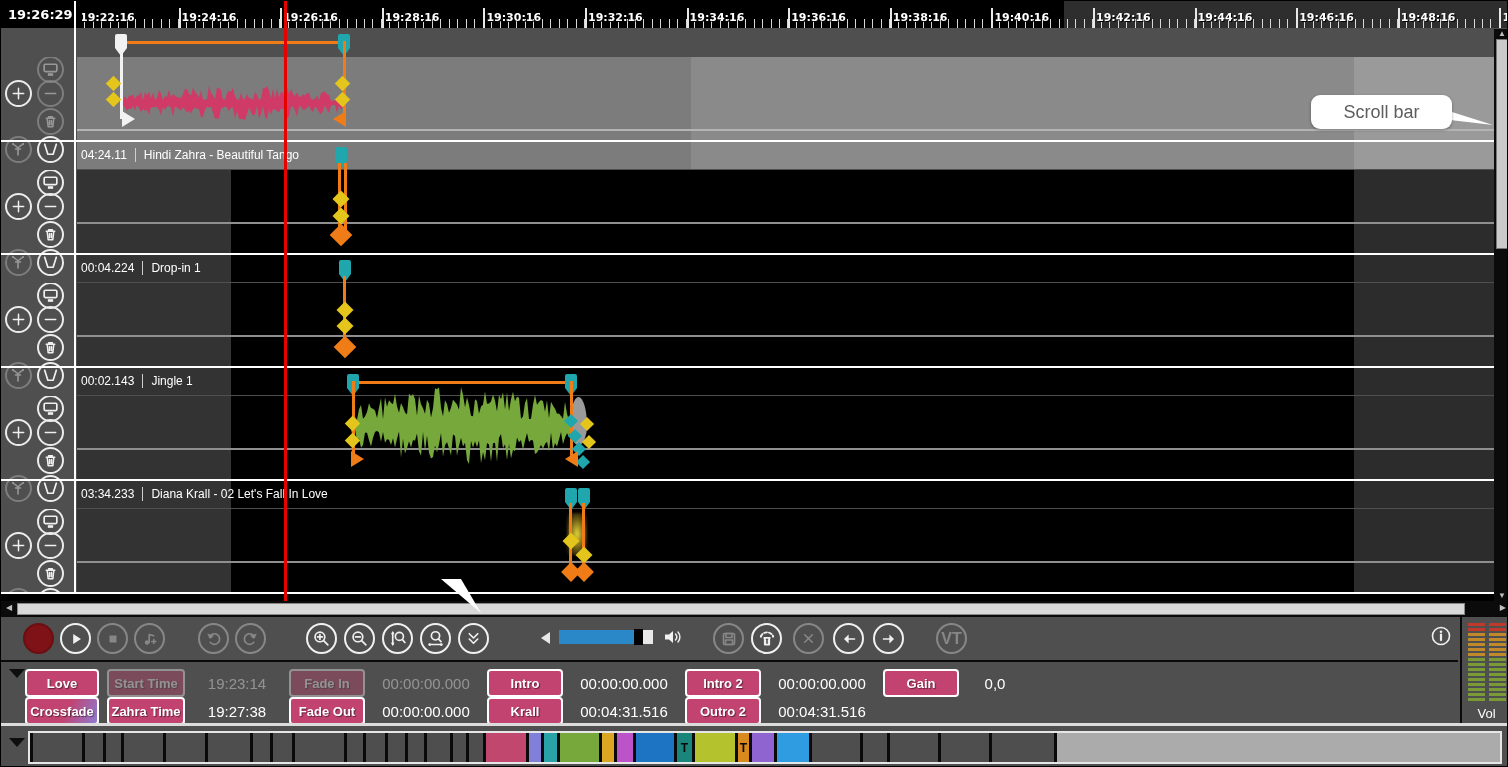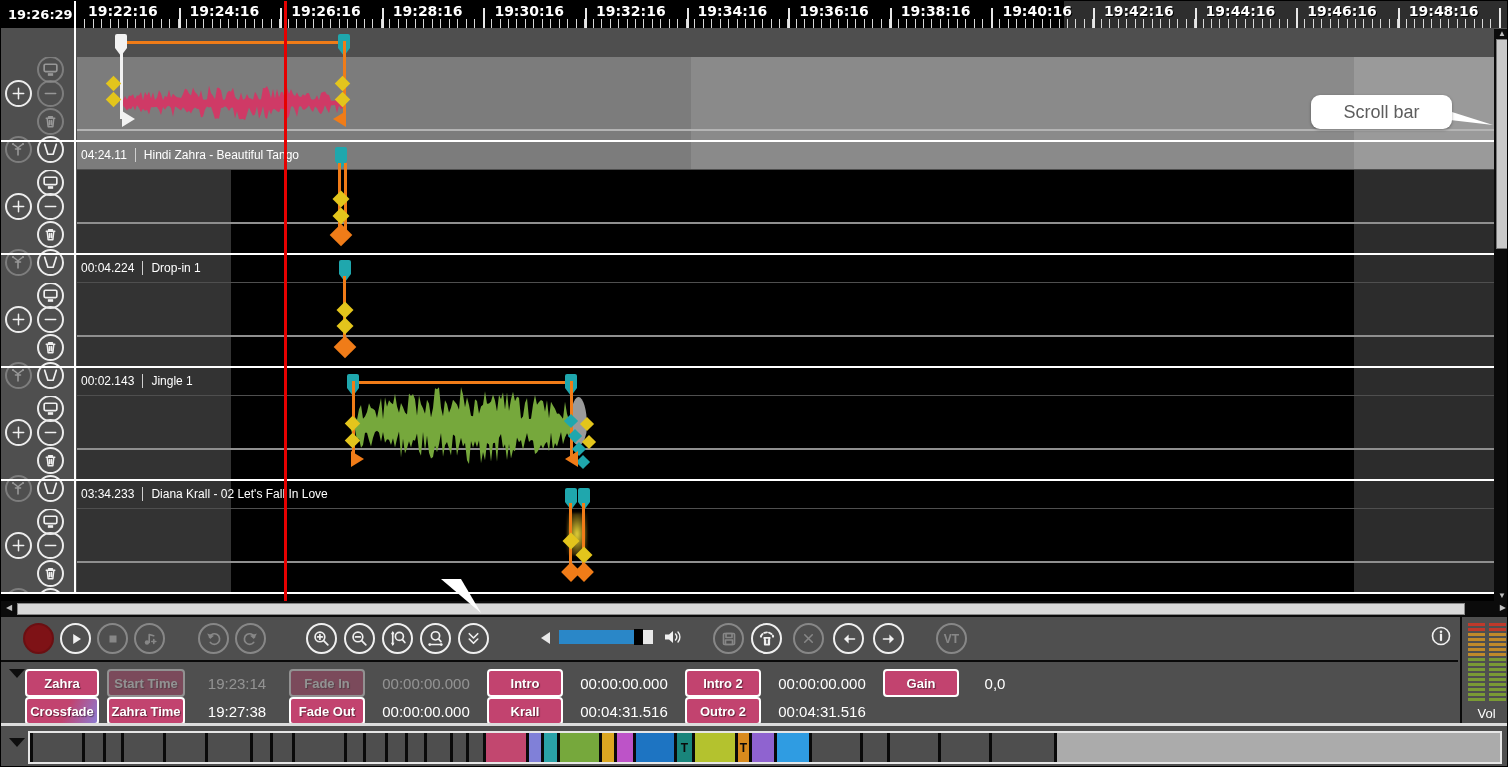--- a/index.html
+++ b/index.html
@@ -4,22 +4,22 @@
 <style>
   html,body{margin:0;padding:0;background:#fff;}
   #stage{position:relative;width:1508px;height:767px;background:#4f4f4f;overflow:hidden;
          font-family:"Liberation Sans",sans-serif;border:1px solid #000;box-sizing:border-box;}
   .abs{position:absolute;}
   
   #ruler{left:0;top:0;width:1508px;height:27px;background:#000;overflow:hidden;}
   #ruler-light{left:1063px;top:0;width:445px;height:27px;background:#2e2e2e;}
   #ruler-ticks{left:75px;top:18px;width:1433px;height:9px;
       background:repeating-linear-gradient(90deg,#d8d8d8 0 1px,transparent 1px 8.47px);}
-  .ruler-label{position:absolute;top:2px;color:#fff;font-size:14px;font-weight:bold;
-      font-family:"DejaVu Sans",sans-serif;text-shadow:1px 1px 0 #000;white-space:nowrap;margin-left:8px;}
+  .ruler-label{position:absolute;top:10px;color:#fff;font-size:11px;font-weight:bold;
+      font-family:"DejaVu Sans",sans-serif;text-shadow:1px 1px 0 #000;white-space:nowrap;}
   .ruler-major{position:absolute;top:7px;width:2px;height:20px;background:#e8e8e8;}
   #clock{left:0;top:0;width:74px;height:27px;background:#000;color:#fff;font-size:13px;
       font-weight:bold;line-height:27px;padding-left:7px;font-family:"DejaVu Sans",sans-serif;}
   
   .track-row{left:0;width:1508px;height:112px;overflow:hidden;}
   .panel{position:absolute;left:0;top:0;width:74px;height:112px;background:#4f4f4f;}
   .cbtn{position:absolute;width:27px;height:27px;border:2px solid #ececec;border-radius:50%;
       box-sizing:border-box;display:flex;align-items:center;justify-content:center;}
   .cbtn.dim{border-color:#8d8d8d;opacity:.75;}
   .cbtn.dim svg{opacity:.6;}
@@ -56,21 +56,21 @@
   #vthumb{position:absolute;left:2px;top:10px;width:11px;height:208px;background:#c9c9c9;border:1px solid #777;}
   .scroll-arrow{position:absolute;color:#bdbdbd;font-size:8px;line-height:8px;}
   #hscroll{left:0;top:600px;width:1508px;height:14px;background:#0b0b0b;z-index:30;}
   #hthumb{position:absolute;left:16px;top:2px;width:1446px;height:10px;background:#d9d9d9;border:1px solid #888;}
   
   #toolbar{left:0;top:614px;width:1508px;height:45px;background:#4f4f4f;border-top:2px solid #0a0a0a;}
   .tbtn{position:absolute;top:6px;width:31px;height:31px;border:2px solid #f0f0f0;border-radius:50%;
       box-sizing:border-box;display:flex;align-items:center;justify-content:center;color:#f0f0f0;}
   .tbtn.disabled{opacity:.35;}
   .tbtn.record{background:#7e1216;border-color:#6b0f12;}
-  .tbtn .txt{font-size:12px;font-weight:bold;}
+  .tbtn .txt{font-size:16px;font-weight:bold;}
   
   #vol-min{top:15px;width:0;height:0;border-top:6px solid transparent;border-bottom:6px solid transparent;
       border-right:9px solid #e8e8e8;}
   #vol-track{top:13px;width:94px;height:14px;background:#e8e8e8;}
   #vol-fill{position:absolute;left:0;top:0;height:14px;background:#2a87c8;}
   #vol-thumb{position:absolute;top:-1px;width:9px;height:16px;background:#000;}
   
   #meta{left:0;top:659px;width:1457px;height:63px;background:#4f4f4f;border-top:2px solid #0a0a0a;}
   .meta-row{position:absolute;left:24px;display:flex;align-items:center;}
   .meta-cell{display:flex;align-items:center;justify-content:center;box-sizing:border-box;}
@@ -513,21 +513,21 @@
         <svg width="20" height="16" viewBox="0 0 20 16">
           <polygon points="2,5.5 6,5.5 10,2 10,14 6,10.5 2,10.5" fill="#f0f0f0"></polygon>
           <path d="M12.5 5a4.5 4.5 0 0 1 0 6M15 3a7.5 7.5 0 0 1 0 10" stroke="#f0f0f0" stroke-width="1.4" fill="none" stroke-linecap="round"></path>
         </svg>
       </div>
     </div>
 
   <div id="meta" class="abs">
       <div class="meta-row" style="top: 7px; gap: 8px;">
         <div class="meta-cell" style="width: 74px;">
-          <div class="mbtn">Zahra</div>
+          <div class="mbtn">Love</div>
         </div>
         <div class="meta-cell" style="width: 78px;">
           <div class="mbtn dimmed">Start Time</div>
         </div>
         <div class="meta-cell" style="width: 88px;">
           <div class="mval dimmed">19:23:14</div>
         </div>
         <div class="meta-cell" style="width: 76px;">
           <div class="mbtn dimmed">Fade In</div>
         </div>

